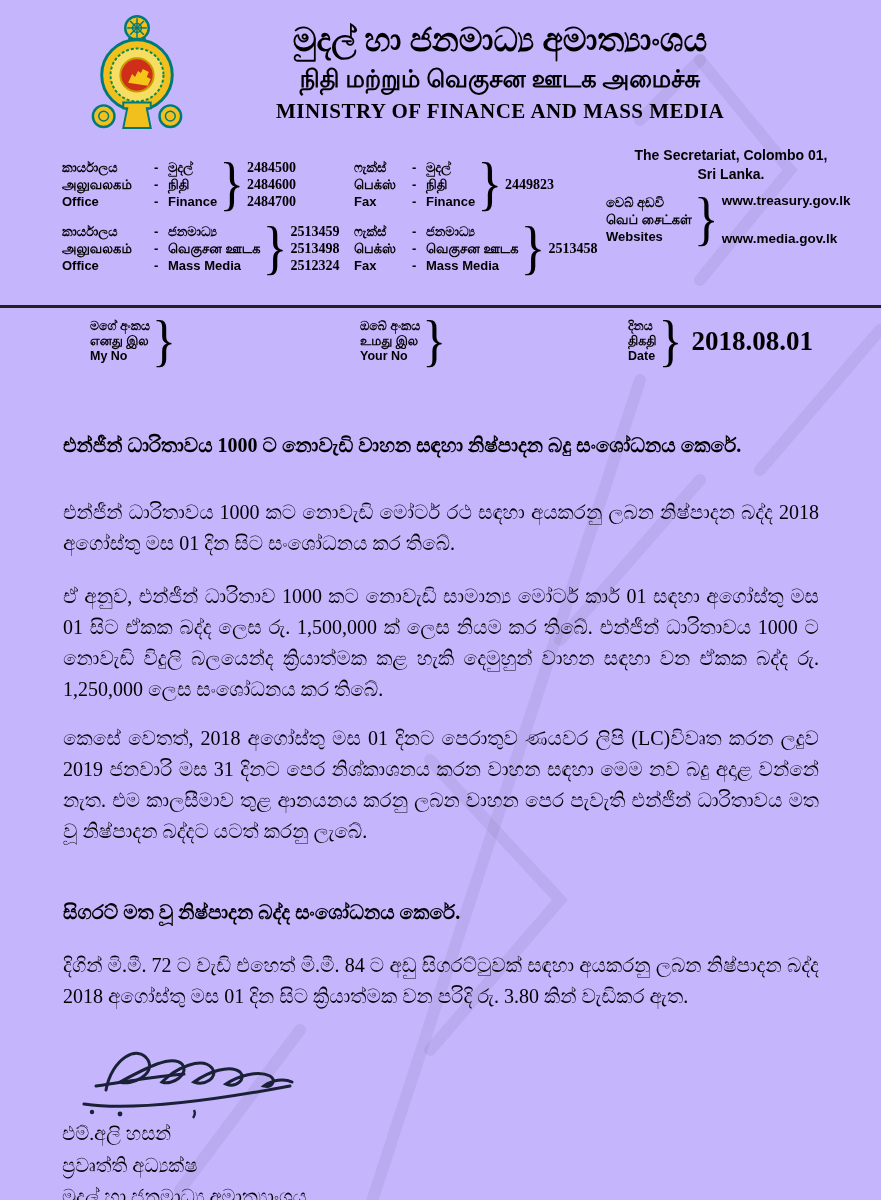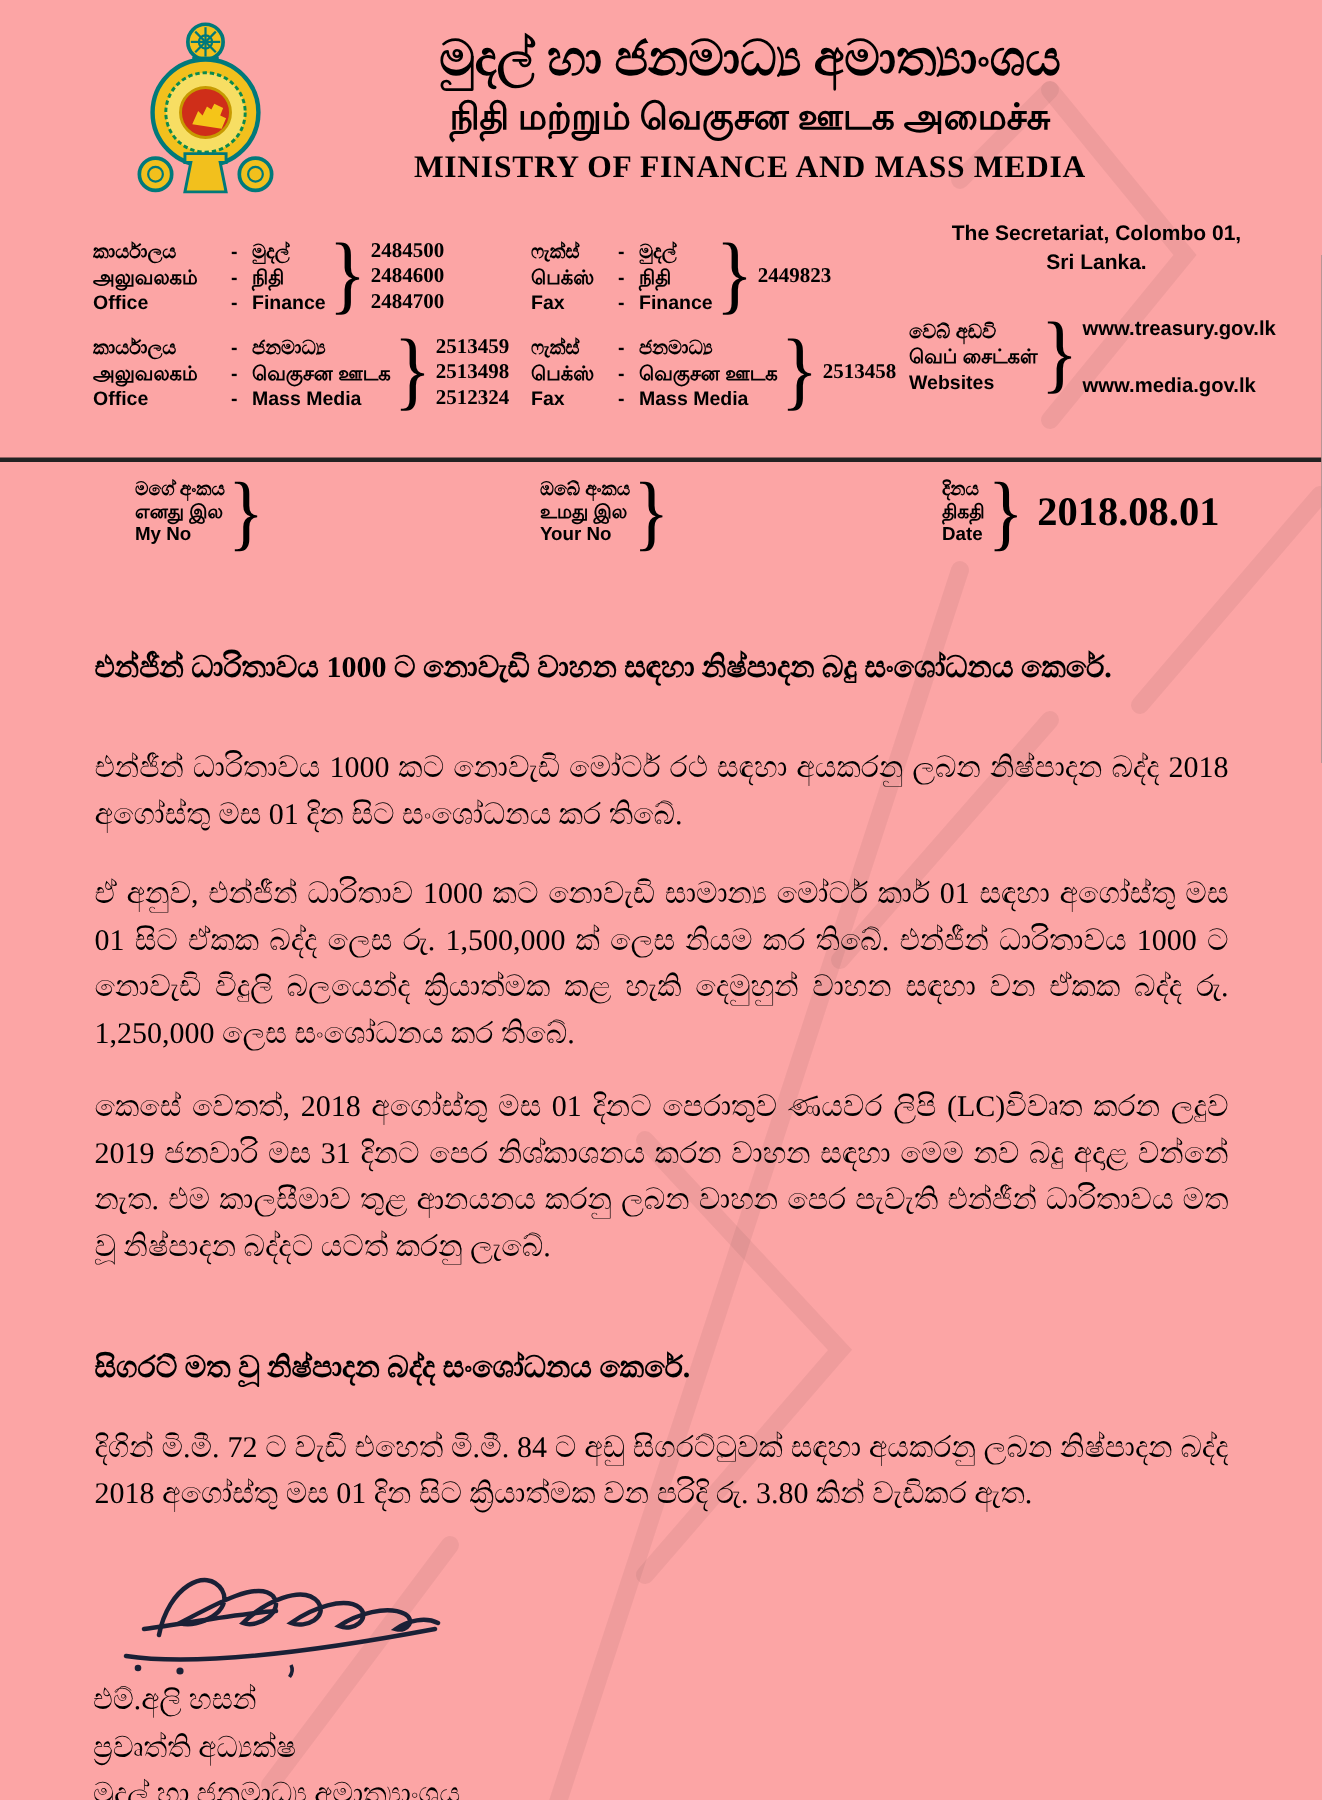--- a/index.html
+++ b/index.html
@@ -1,18 +1,18 @@
 <!DOCTYPE html>
 <html><head>
 <meta charset="utf-8">
 <style>
   html,body{margin:0;padding:0;background:#888;}
   .page{
     position:relative;width:881px;height:1200px;margin:0 auto;
-    background:#fca5a5;color:#000;overflow:hidden;
+    background:#c4b5fd;color:#000;overflow:hidden;
     font-family:"Liberation Serif", serif;
   }
   
   .watermark{position:absolute;inset:0;pointer-events:none;}
   
   .emblem{position:absolute;left:88px;top:12px;}
   .titles{position:absolute;left:190px;top:22px;width:620px;text-align:center;}
   .title-si{font-size:33px;font-weight:bold;line-height:1.1;}
   .title-ta{font-size:24px;font-weight:bold;line-height:1.15;margin-top:8px;}
   .title-en{font-size:21px;font-weight:bold;letter-spacing:.5px;margin-top:5px;
@@ -33,21 +33,21 @@
   .row .lbl{width:92px;}
   .c2 .row .lbl{width:58px;}
   .row .dash{width:14px;text-align:left;}
   .brace{
     font-family:"Liberation Serif", serif;font-weight:400;font-size:52px;
     line-height:1;transform:scaleY(1.12);margin:0 3px 0 2px;
   }
   .nums{font-family:"Liberation Serif", serif;font-size:14px;line-height:17px;}
   .nums.single{display:flex;align-items:center;height:51px;}
   .nums.spread{display:flex;flex-direction:column;justify-content:space-between;height:55px;}
-  .c3 .group{margin-top:26px;}
+  .c3 .group{margin-top:8px;}
   .c3 .nums{font-family:"Liberation Sans", sans-serif;font-size:13.5px;}
   
   .divider{position:absolute;left:0;top:305px;width:881px;height:3px;background:#222;}
   
   .refs{position:absolute;left:0;top:316px;width:881px;height:62px;}
   .ref{position:absolute;display:flex;align-items:center;
        font-family:"Liberation Sans", sans-serif;font-size:12.5px;font-weight:bold;}
   .ref .lines{line-height:15px;}
   .ref .brace{font-size:50px;}
   .ref-my{left:90px;}

